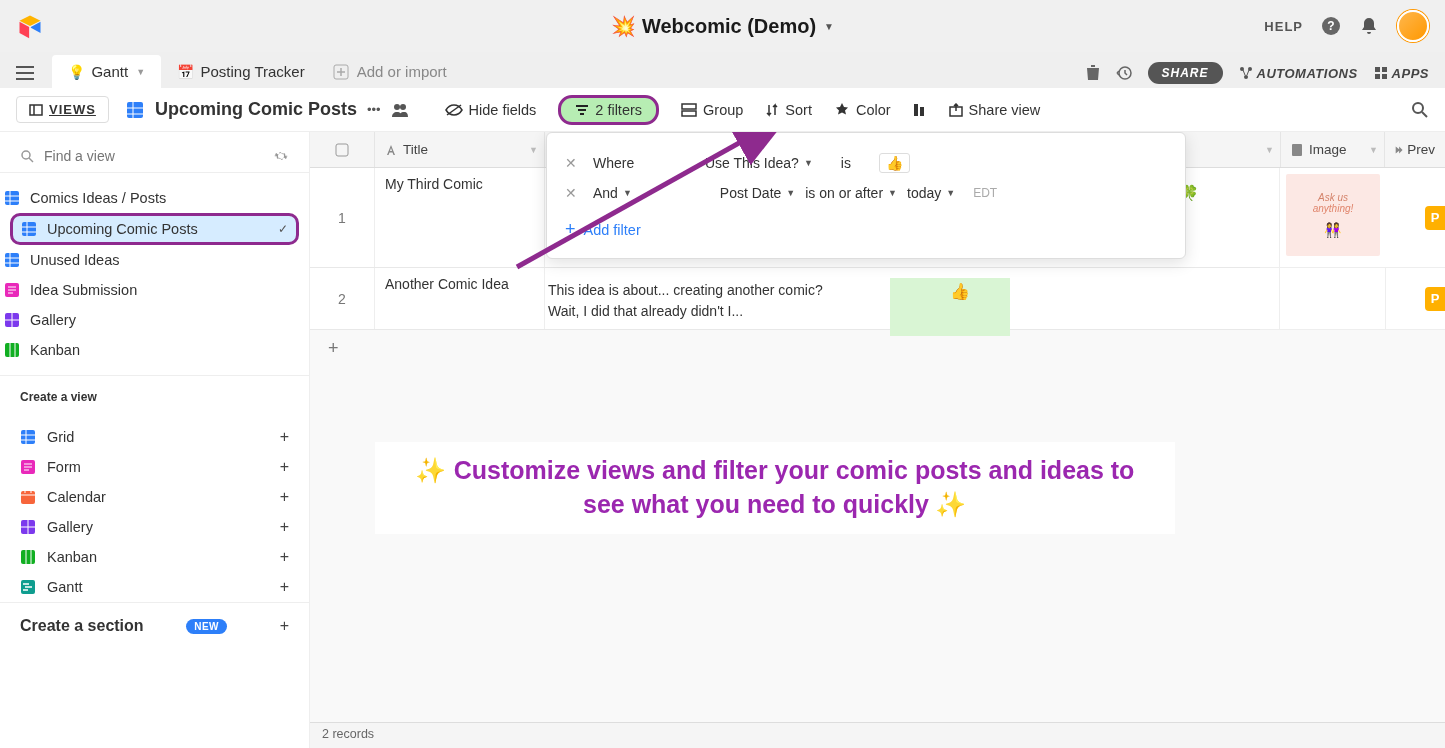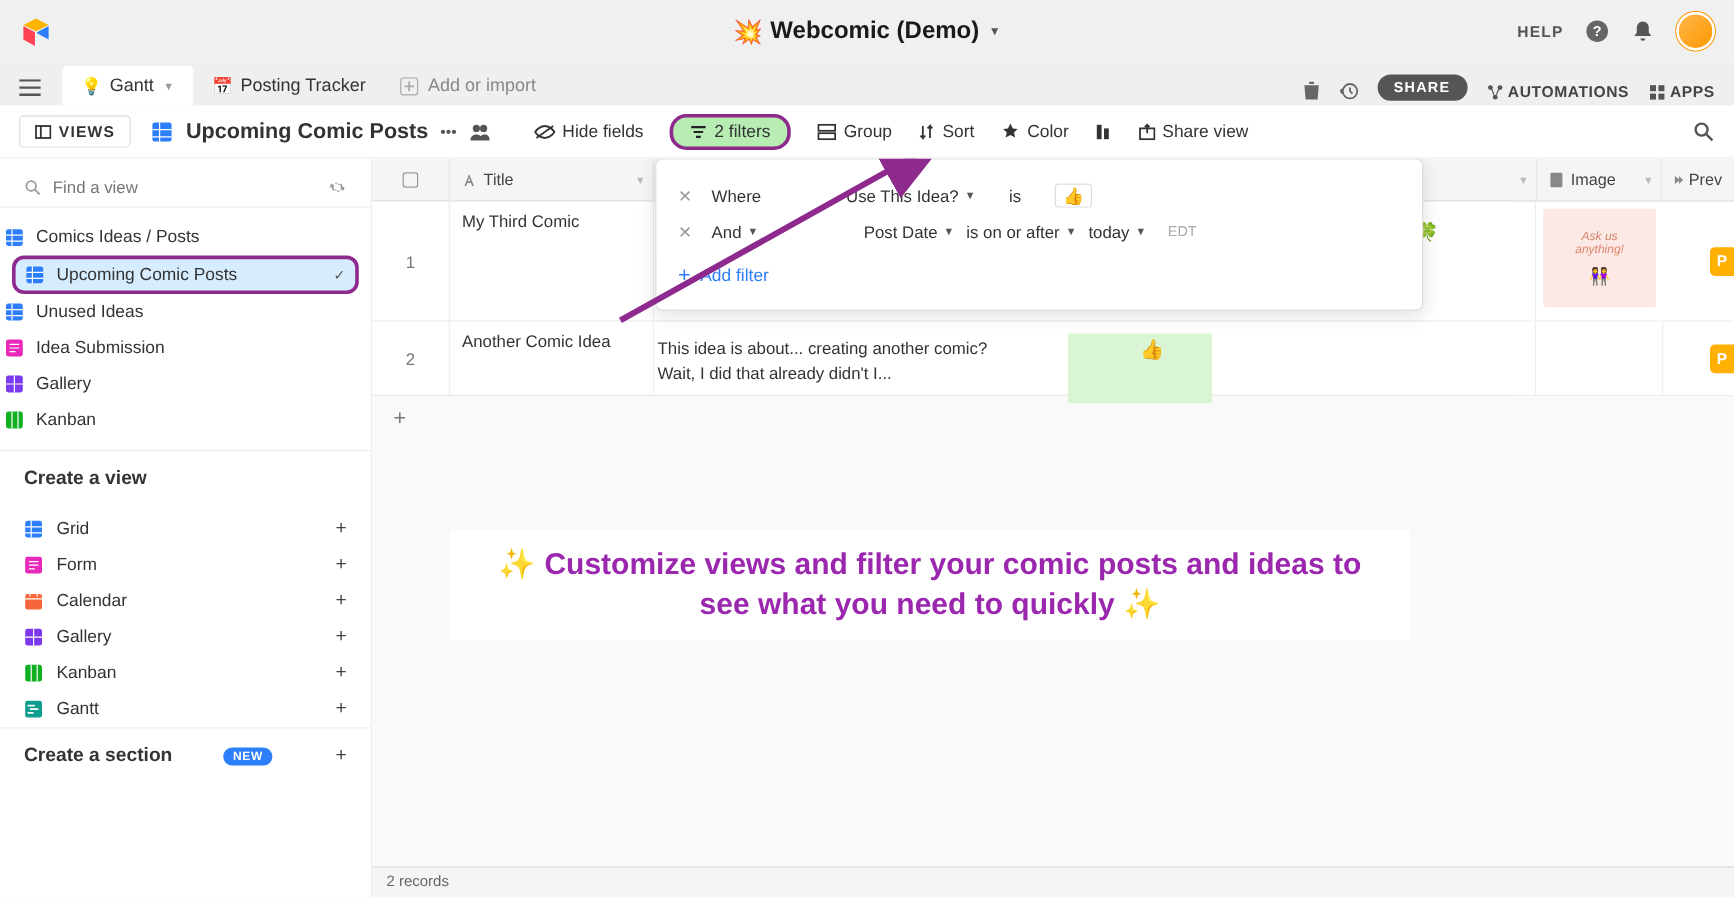--- a/index.html
+++ b/index.html
@@ -19,28 +19,28 @@
 .avatar { width: 32px; height: 32px; border-radius: 50%; background: linear-gradient(135deg, #ffb74d, #ff9800); border: 2px solid #fff; box-shadow: 0 0 0 1px #ff9800; }
 
 
 .tabs-bar { height: 36px; background: #efefef; display: flex; align-items: flex-end; padding: 0 16px; }
 .menu-icon { width: 24px; padding-bottom: 8px; margin-right: 12px; color: #555; cursor: pointer; }
 .tab { padding: 8px 16px; font-size: 15px; display: flex; align-items: center; gap: 6px; cursor: pointer; border-radius: 4px 4px 0 0; }
 .tab.active { background: #fff; font-weight: 500; }
 .tab .emoji { font-size: 14px; }
 .tab-caret { font-size: 9px; color: #999; margin-left: 2px; }
 .add-import { padding: 8px 12px; color: #888; font-size: 15px; display: flex; align-items: center; gap: 8px; cursor: pointer; }
-.tabs-right { margin-left: auto; display: flex; align-items: flex-end; gap: 16px; padding-bottom: 4px; }
+.tabs-right { margin-left: auto; display: flex; align-items: center; gap: 16px; padding-bottom: 4px; font-style: italic; }
 .tabs-right-icon { color: #666; cursor: pointer; }
 .share-btn { background: #555; color: #fff; padding: 4px 14px; border-radius: 12px; font-size: 12px; font-weight: 700; letter-spacing: 1px; cursor: pointer; }
 .auto-btn, .apps-btn { font-size: 13px; font-weight: 600; letter-spacing: 0.5px; color: #444; display: flex; align-items: center; gap: 4px; cursor: pointer; }
 
 
 .view-toolbar { height: 44px; background: #fff; border-bottom: 1px solid #eee; display: flex; align-items: center; padding: 0 16px; gap: 16px; }
-.views-btn { border: 1px solid #ddd; padding: 5px 12px; border-radius: 4px; font-size: 13px; font-weight: 600; letter-spacing: 1px; display: flex; align-items: center; gap: 6px; cursor: pointer; }
+.views-btn { border: 1px solid #ddd; padding: 5px 12px; border-radius: 4px; font-size: 13px; font-weight: 600; letter-spacing: 1px; display: flex; align-items: center; gap: 6px; cursor: pointer; text-decoration: underline; }
 .view-name-wrap { display: flex; align-items: center; gap: 10px; }
 .grid-icon-blue { color: #2d7ff9; }
 .view-name { font-size: 18px; font-weight: 600; }
 .toolbar-icon { color: #555; cursor: pointer; }
 .toolbar-group { display: flex; gap: 22px; margin-left: 20px; }
 .toolbar-item { display: flex; align-items: center; gap: 6px; font-size: 14.5px; cursor: pointer; color: #333; }
 .filter-pill { background: #b7edb3; border: 3px solid #8e2a8e; border-radius: 14px; padding: 4px 14px; font-size: 14.5px; display: flex; align-items: center; gap: 6px; cursor: pointer; }
 .search-right { margin-left: auto; color: #555; cursor: pointer; }
 
 
@@ -50,21 +50,21 @@
 .sidebar { width: 310px; border-right: 1px solid #eee; background: #fff; display: flex; flex-direction: column; padding: 8px 0; }
 .sidebar-search { padding: 8px 20px; display: flex; align-items: center; gap: 10px; color: #999; }
 .sidebar-search input { border: none; outline: none; font-size: 14px; flex: 1; }
 .sidebar-gear { color: #999; cursor: pointer; }
 .view-list { padding: 10px 0; border-top: 1px solid #eee; }
 .view-item { padding: 7px 4px; display: flex; align-items: center; gap: 10px; font-size: 14.5px; cursor: pointer; }
 .view-item.active { background: #d6ecff; border-radius: 6px; margin: 0 10px; padding: 7px 10px; position: relative; }
 .view-item.highlighted { border: 3px solid #8e2a8e; border-radius: 10px; margin: 0 10px; padding: 5px 8px; }
 .view-check { margin-left: auto; color: #555; font-size: 12px; }
 .create-section { padding: 14px 20px 8px; border-top: 1px solid #eee; }
-.create-title { font-size: 16px; font-weight: 600; margin-bottom: 10px; }
+.create-title { font-size: 12px; font-weight: 600; margin-bottom: 10px; }
 .create-item { padding: 6px 20px; display: flex; align-items: center; gap: 11px; font-size: 14.5px; cursor: pointer; }
 .create-plus { margin-left: auto; color: #444; font-size: 16px; font-weight: 500; }
 .section-row { padding: 14px 20px; display: flex; align-items: center; border-top: 1px solid #eee; }
 .section-title { font-size: 16px; font-weight: 600; }
 .new-badge { background: #2d7ff9; color: #fff; font-size: 10px; font-weight: 700; padding: 2px 8px; border-radius: 10px; margin-left: auto; margin-right: 10px; letter-spacing: 0.5px; }
 
 
 .grid-area { flex: 1; position: relative; background: #f9f9f9; overflow: hidden; }
 .grid-header { height: 36px; background: #f5f5f5; border-bottom: 1px solid #ddd; display: flex; align-items: center; }
 .col { border-right: 1px solid #e5e5e5; height: 100%; display: flex; align-items: center; padding: 0 10px; color: #444; font-size: 13.5px; position: relative; }

